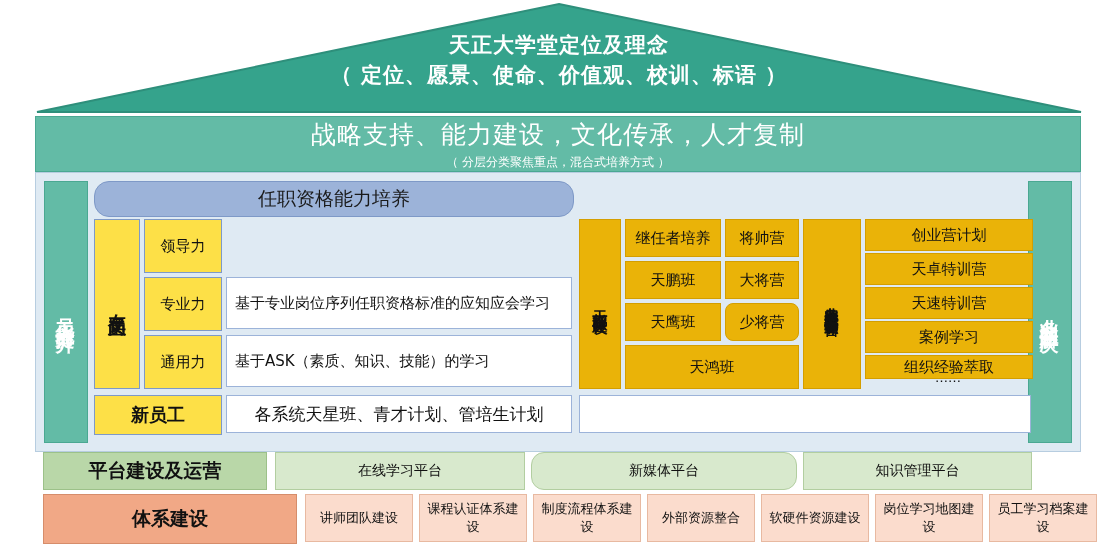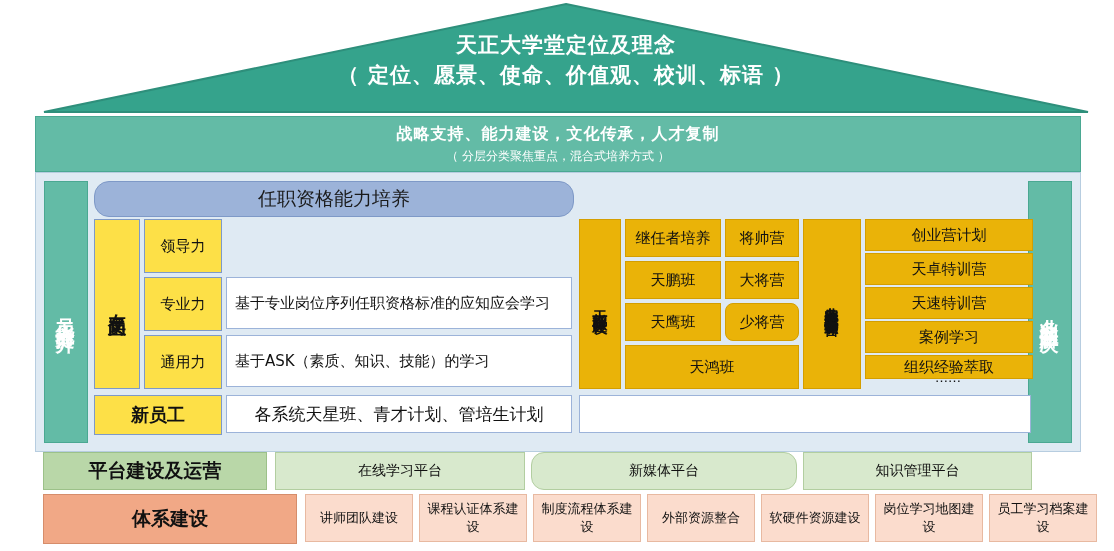--- a/index.html
+++ b/index.html
@@ -5,37 +5,37 @@
   html,body{margin:0;padding:0;}
   body{
     width:1114px;height:551px;
     background:#ffffff;
     font-family:"DejaVu Sans","Liberation Sans",sans-serif;
     overflow:hidden;
   }
   #stage{position:relative;width:1114px;height:551px;}
 
   
-  .roof-wrap{position:absolute;left:9px;top:0;width:1024px;height:116px;}
+  .roof-wrap{position:absolute;left:2px;top:0;width:1024px;height:116px;}
   .roof-svg{position:absolute;left:0;top:0;}
   .roof-text{
     position:absolute;left:0;top:30px;width:1114px;
     text-align:center;color:#ffffff;font-weight:bold;
     font-size:21px;line-height:30px;letter-spacing:1px;
   }
   .roof-text .l2{font-size:21px;}
 
   
   .banner{
     position:absolute;left:35px;top:116px;width:1044px;height:54px;
     background:#63bba6;border:1px solid #4aa892;
     display:flex;flex-direction:column;align-items:center;justify-content:center;
     color:#ffffff;
   }
-  .banner .b1{font-size:16px;font-weight:bold;letter-spacing:1px;}
+  .banner .b1{font-size:25px;font-weight:normal;letter-spacing:1px;}
   .banner .b2{font-size:12px;margin-top:3px;}
 
   
   .body-frame{
     position:absolute;left:35px;top:172px;width:1044px;height:278px;
     background:#dfeaf3;border:1px solid #b7cde0;
   }
 
   
   .pillar{

